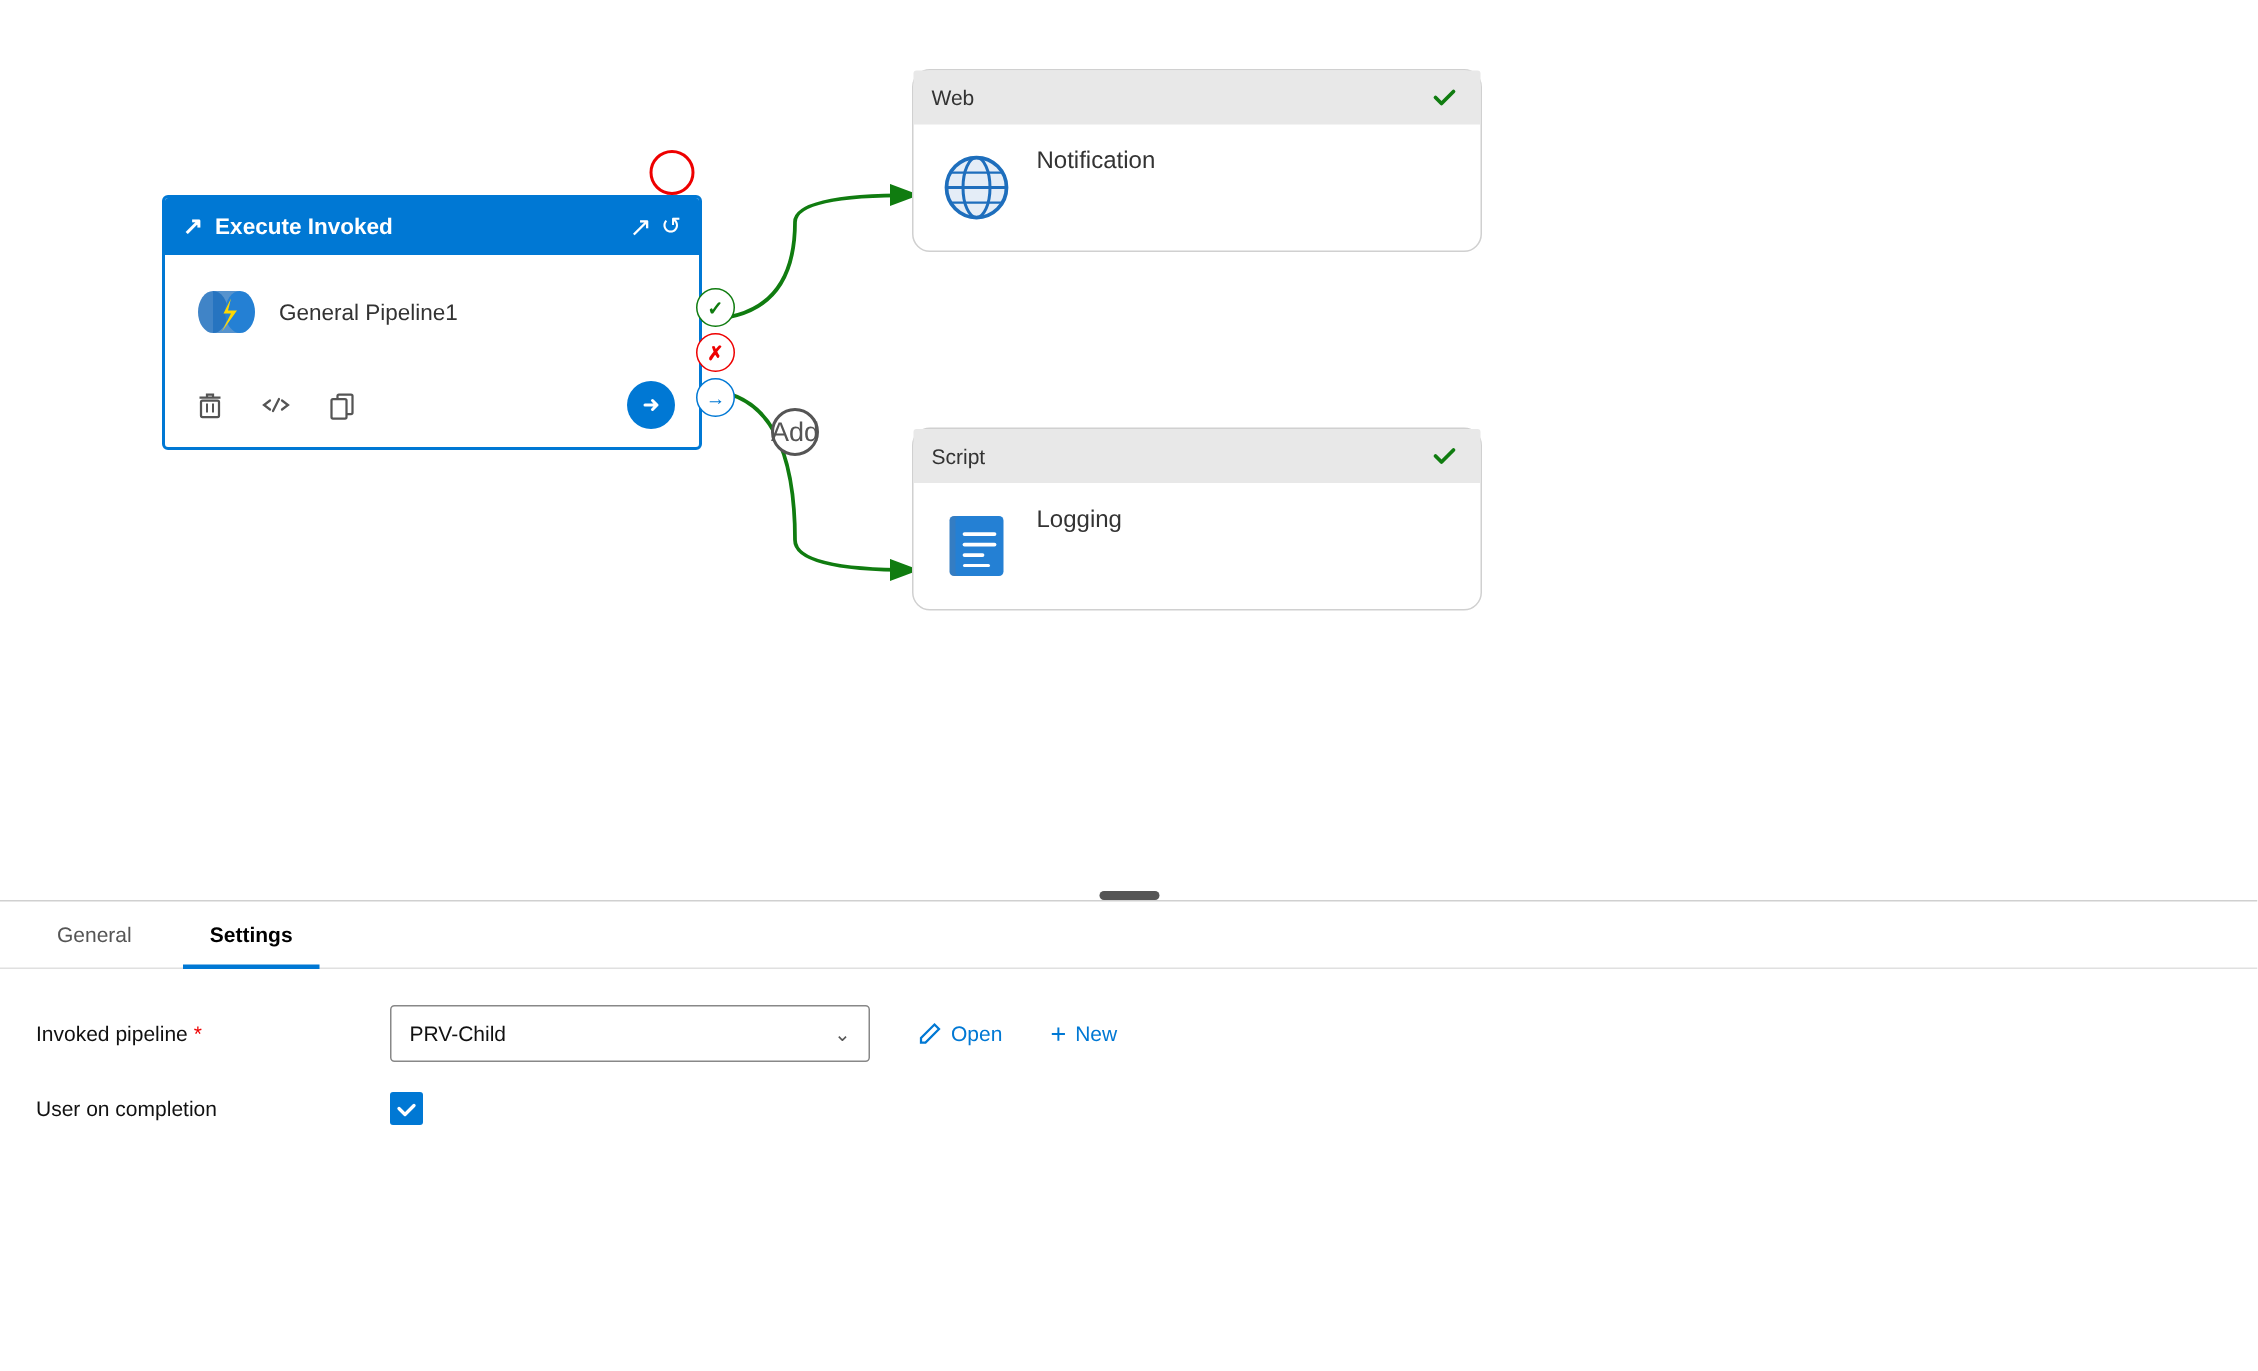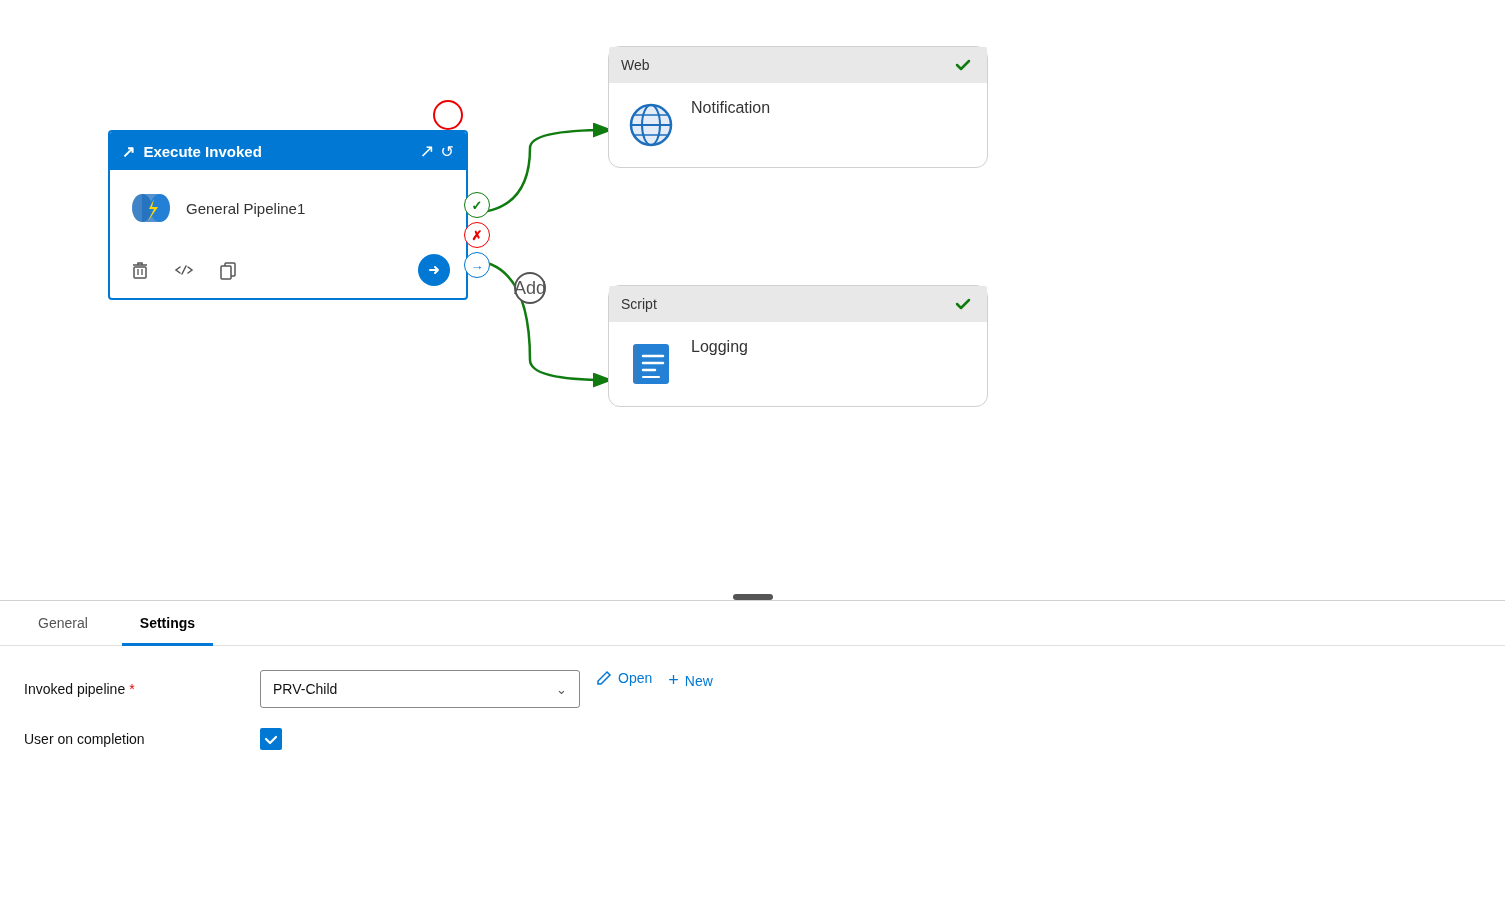--- a/index.html
+++ b/index.html
@@ -275,22 +275,22 @@
       color: #111;
       width: 220px;
       flex-shrink: 0;
     }
     .form-label .required {
       color: #e00;
       margin-left: 4px;
     }
     .form-control-group {
       display: flex;
-      align-items: flex-start;
-      gap: 16px;
+      align-items: center;
+      gap: 32px;
     }
     .dropdown {
       width: 320px;
       height: 38px;
       border: 1px solid #888;
       border-radius: 3px;
       padding: 0 12px;
       display: flex;
       align-items: center;
       justify-content: space-between;

